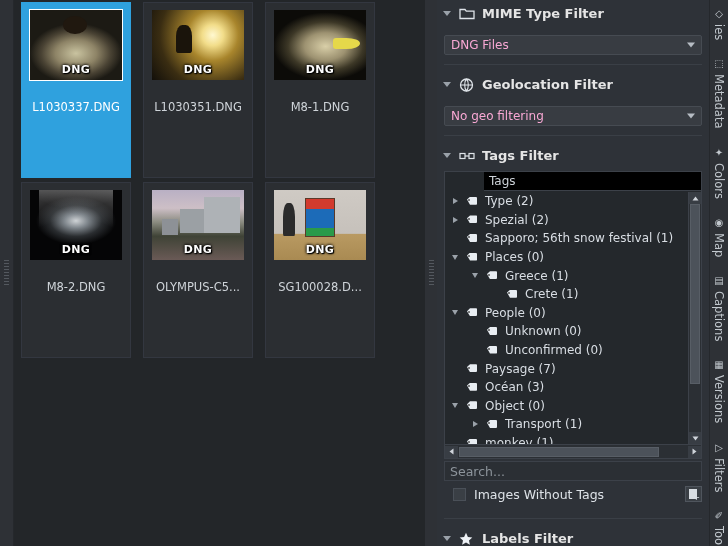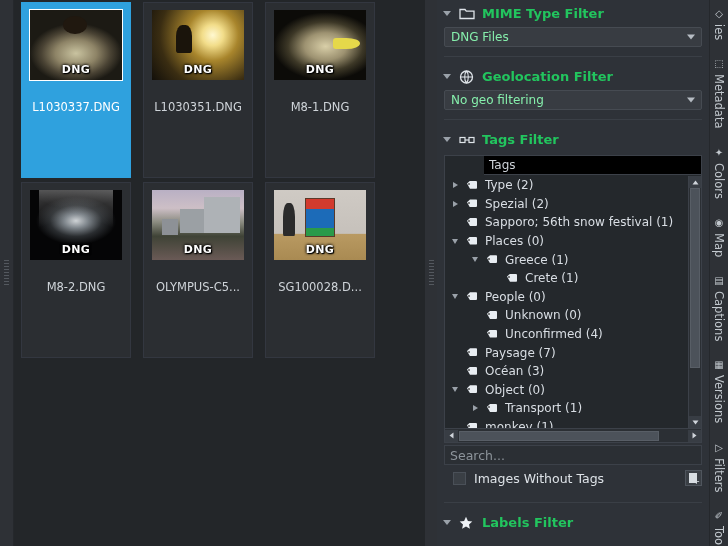--- a/index.html
+++ b/index.html
@@ -96,32 +96,32 @@
     background:#2e3136;
   }
 
   
   .panel {
     position:absolute; left:437px; top:0; width:272px; height:546px;
     background:#2e3238; padding:0 0 0 0; overflow:hidden;
   }
   .sec-head {
     display:flex; align-items:center; gap:7px;
-    padding:6px 8px 6px 6px; font-weight:bold; font-size:13px; color:#22c55e;
+    padding:6px 8px 6px 6px; font-weight:bold; font-size:13px; color:#e5e5e5;
   }
   .caret {
     width:0;height:0;border-left:4px solid transparent;border-right:4px solid transparent;
     border-top:5px solid #9aa1a9; margin-right:1px;
   }
   .sicon { width:16px; height:14px; display:inline-block; position:relative; }
 
   .combo {
-    margin:0 7px 0 7px; height:20px; background:#383c42;
+    margin:8px 7px 0 7px; height:20px; background:#383c42;
     border:1px solid #464b52; border-radius:2px;
-    display:flex; align-items:center; padding:0 6px; color:#86efac; font-size:12px;
+    display:flex; align-items:center; padding:0 6px; color:#f9a8d4; font-size:12px;
     position:relative;
   }
   .combo .arw {
     position:absolute; right:6px; top:50%; transform:translateY(-50%);
     width:0;height:0;border-left:4px solid transparent;border-right:4px solid transparent;
     border-top:5px solid #b6bcc3;
   }
   .hr { height:1px; background:#3a3f46; margin:9px 7px 6px 7px; }
 
   
@@ -375,21 +375,21 @@
             <span class="tw"></span>
             <span style="width:6px;flex:0 0 6px"></span>
             <span class="tagico"></span>
             <span>Unknown (0)</span>
           </div>
           <div class="trow">
             <span style="display:inline-block;width:24px;flex:0 0 24px"></span>
             <span class="tw"></span>
             <span style="width:6px;flex:0 0 6px"></span>
             <span class="tagico"></span>
-            <span>Unconfirmed (4)</span>
+            <span>Unconfirmed (0)</span>
           </div>
           <div class="trow">
             <span style="display:inline-block;width:4px;flex:0 0 4px"></span>
             <span class="tw"></span>
             <span style="width:6px;flex:0 0 6px"></span>
             <span class="tagico"></span>
             <span>Paysage (7)</span>
           </div>
           <div class="trow">
             <span style="display:inline-block;width:4px;flex:0 0 4px"></span>

